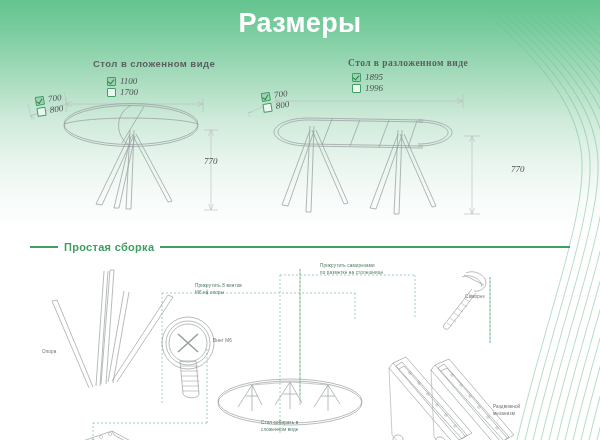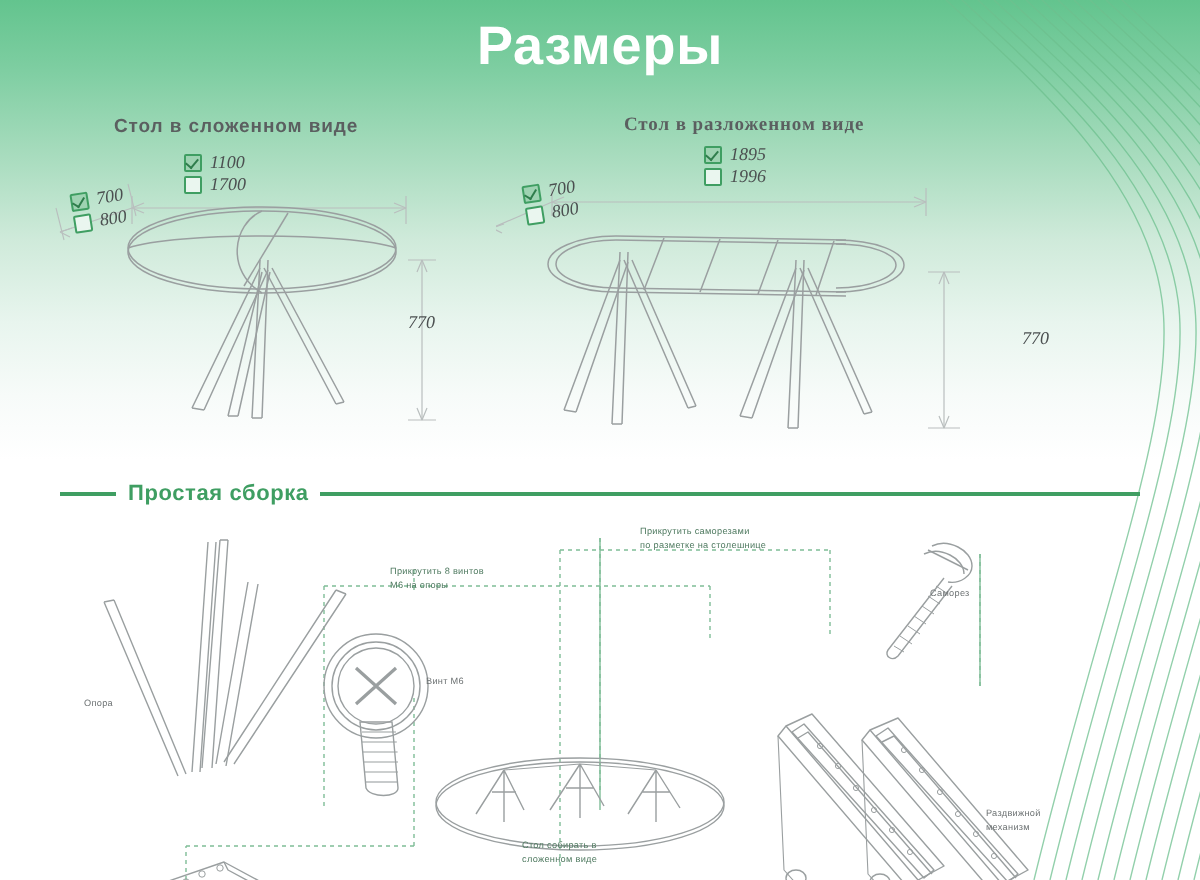--- a/index.html
+++ b/index.html
@@ -17,20 +17,21 @@
     background:linear-gradient(180deg,#63c48e 0%,#7ccda0 14%,#a8dcbe 34%,#cfeada 52%,#e8f5ee 70%,#f7fbf9 86%,#ffffff 100%);
   }
   
   #maintitle{
     left:0;top:8px;width:600px;text-align:center;
     color:#ffffff;font-size:27px;font-weight:bold;letter-spacing:.4px;
   }
   .subtitle{
     color:#5b5f60;font-size:9.5px;font-weight:bold;letter-spacing:.45px;
     white-space:nowrap;
+    margin-left:36px;
   }
   #sub-left{left:57px;top:58px;}
   #sub-right{left:312px;top:58px;font-family:Liberation Serif, serif;}
 
   
   #assemblyhead{left:30px;top:240px;width:540px;height:14px;
     display:flex;align-items:center;gap:6px;text-align:right;}
   #assemblyhead .rule{flex:0 0 28px;height:1.4px;background:#3f9e62;}
   #assemblyhead .rule.long{flex:1 1 auto;}
   #assemblyhead .txt{color:#3f9e62;font-size:11px;font-weight:bold;white-space:nowrap;letter-spacing:.3px;}
@@ -39,21 +40,21 @@
   .optgroup{display:flex;flex-direction:column;gap:1px;}
   .optrow{display:flex;align-items:center;gap:4px;}
   .cbox{width:7px;height:7px;border:1px solid #3f9e62;border-radius:1px;
         display:inline-block;position:relative;background:#eaf6ef;}
   .cbox.on{background:#9ed3b2;}
   .cbox.on:after{content:"";position:absolute;left:1px;top:0px;width:3px;height:5px;
         border-right:1.2px solid #2f7d4c;border-bottom:1.2px solid #2f7d4c;
         transform:rotate(40deg);}
   .optval{font-family:"Liberation Serif",serif;font-style:italic;font-size:9px;color:#4b4f50;}
 
-  #opt-top-left{left:92px;top:76px;text-align:right;}
+  #opt-top-left{left:107px;top:76px;text-align:right;}
   #opt-side-left{left:36px;top:94px;transform:rotate(-9deg);}
   #opt-top-right{left:352px;top:72px;}
   #opt-side-right{left:262px;top:90px;transform:rotate(-9deg);}
 
   .dimtxt{font-family:"Liberation Serif",serif;font-style:italic;font-size:9px;color:#4b4f50;text-align:center;}
   #h-left{left:204px;top:156px;}
   #h-right{left:511px;top:164px;}
 
   
   .plabel{color:#6d7273;font-size:4.6px;line-height:1.45;letter-spacing:.15px;white-space:pre;}

